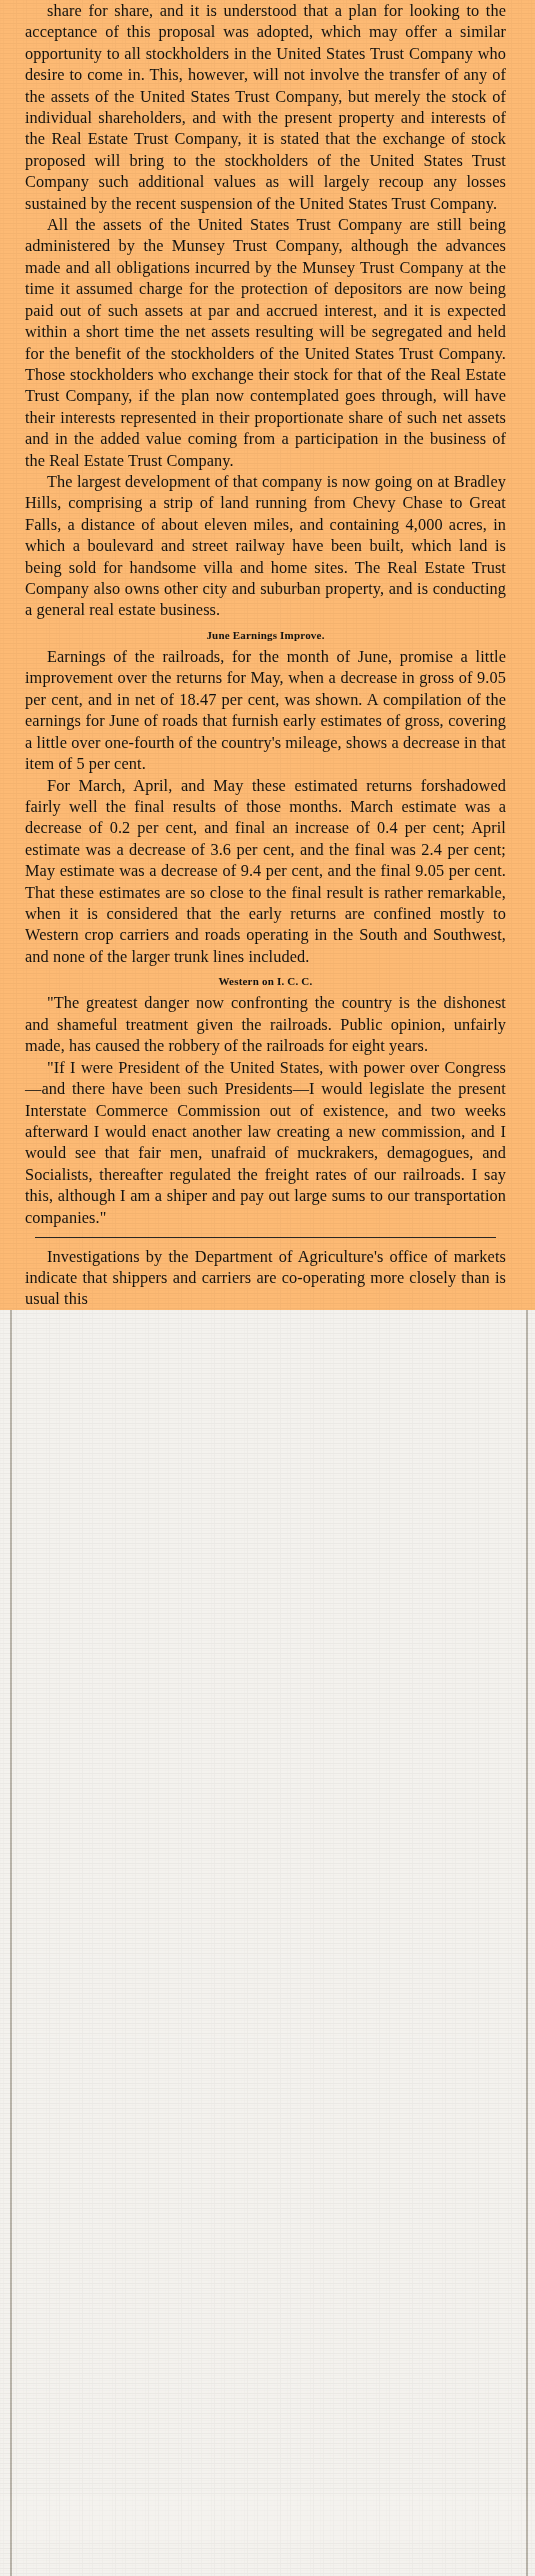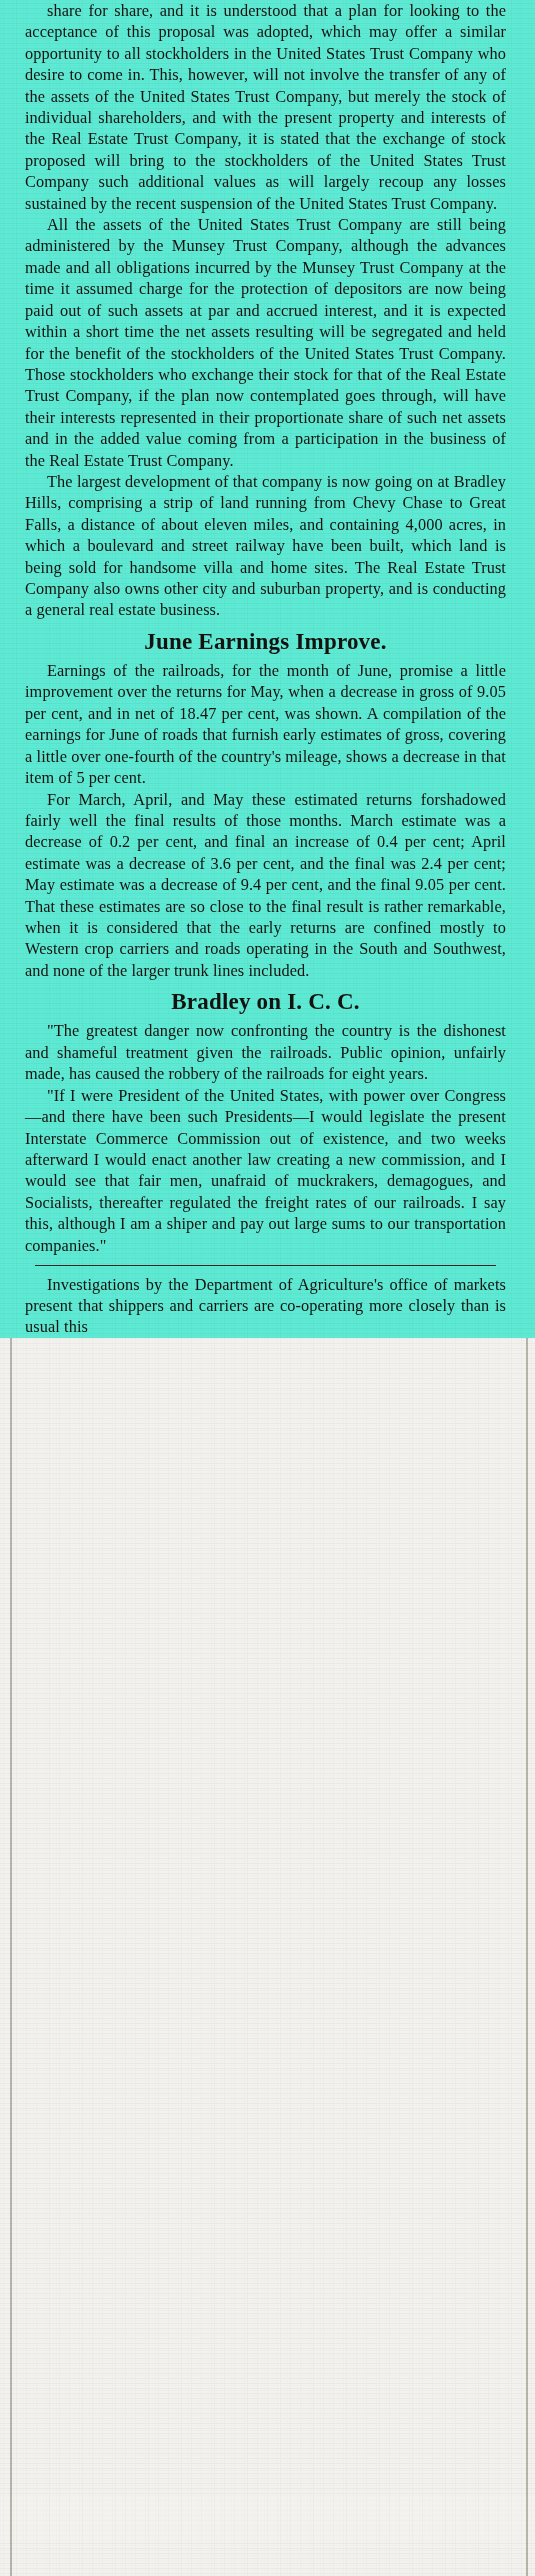--- a/index.html
+++ b/index.html
@@ -17,21 +17,21 @@
     min-height: 2576px;
     background: #f4f2ee;
     box-sizing: border-box;
     padding: 0;
   }
   .column {
     position: relative;
     width: 536px;
     box-sizing: border-box;
     padding: 0 30px 0 25px;
-    background: #5eead4;
+    background: #fdba74;
   }
   .rule-left {
     position: absolute;
     left: 10px;
     top: 0;
     bottom: 0;
     width: 1.7px;
     background: #b9b4aa;
   }
   .rule-right {
@@ -52,21 +52,21 @@
     color: #15130f;
     text-indent: 22px;
     letter-spacing: 0.1px;
     -webkit-font-smoothing: none;
   }
   p.quote {
     text-indent: 22px;
   }
   h2.subhead {
     font-family: "Liberation Serif", serif;
-    font-size: 23px;
+    font-size: 11px;
     font-weight: bold;
     text-align: center;
     margin: 8.3px 0 5px 0;
     color: #15130f;
     letter-spacing: 0.2px;
   }
   .divider {
     border: 0;
     border-top: 1.7px solid #2a2722;
     width: 96%;
@@ -93,25 +93,25 @@
 
     <p class="body">share for share, and it is understood that a plan for looking to the acceptance of this proposal was adopted, which may offer a similar opportunity to all stockholders in the United States Trust Company who desire to come in. This, however, will not involve the transfer of any of the assets of the United States Trust Company, but merely the stock of individual shareholders, and with the present property and interests of the Real Estate Trust Company, it is stated that the exchange of stock proposed will bring to the stockholders of the United States Trust Company such additional values as will largely recoup any losses sustained by the recent suspension of the United States Trust Company.</p>
     <p class="body">All the assets of the United States Trust Company are still being administered by the Munsey Trust Company, although the advances made and all obligations incurred by the Munsey Trust Company at the time it assumed charge for the protection of depositors are now being paid out of such assets at par and accrued interest, and it is expected within a short time the net assets resulting will be segregated and held for the benefit of the stockholders of the United States Trust Company. Those stockholders who exchange their stock for that of the Real Estate Trust Company, if the plan now contemplated goes through, will have their interests represented in their proportionate share of such net assets and in the added value coming from a participation in the business of the Real Estate Trust Company.</p>
     <p class="body">The largest development of that company is now going on at Bradley Hills, comprising a strip of land running from Chevy Chase to Great Falls, a distance of about eleven miles, and containing 4,000 acres, in which a boulevard and street railway have been built, which land is being sold for handsome villa and home sites. The Real Estate Trust Company also owns other city and suburban property, and is conducting a general real estate business.</p>
 
     <h2 class="subhead">June Earnings Improve.</h2>
 
     <p class="body">Earnings of the railroads, for the month of June, promise a little improvement over the returns for May, when a decrease in gross of 9.05 per cent, and in net of 18.47 per cent, was shown. A compilation of the earnings for June of roads that furnish early estimates of gross, covering a little over one-fourth of the country's mileage, shows a decrease in that item of 5 per cent.</p>
     <p class="body">For March, April, and May these estimated returns forshadowed fairly well the final results of those months. March estimate was a decrease of 0.2 per cent, and final an increase of 0.4 per cent; April estimate was a decrease of 3.6 per cent, and the final was 2.4 per cent; May estimate was a decrease of 9.4 per cent, and the final 9.05 per cent. That these estimates are so close to the final result is rather remarkable, when it is considered that the early returns are confined mostly to Western crop carriers and roads operating in the South and Southwest, and none of the larger trunk lines included.</p>
 
-    <h2 class="subhead">Bradley on I. C. C.</h2>
+    <h2 class="subhead">Western on I. C. C.</h2>
 
     <p class="body quote">"The greatest danger now confronting the country is the dishonest and shameful treatment given the railroads. Public opinion, unfairly made, has caused the robbery of the railroads for eight years.</p>
     <p class="body quote">"If I were President of the United States, with power over Congress—and there have been such Presidents—I would legislate the present Interstate Commerce Commission out of existence, and two weeks afterward I would enact another law creating a new commission, and I would see that fair men, unafraid of muckrakers, demagogues, and Socialists, thereafter regulated the freight rates of our railroads. I say this, although I am a shiper and pay out large sums to our transportation companies."</p>
 
     <hr class="divider">
 
-    <p class="body">Investigations by the Department of Agriculture's office of markets present that shippers and carriers are co-operating more closely than is usual this</p>
+    <p class="body">Investigations by the Department of Agriculture's office of markets indicate that shippers and carriers are co-operating more closely than is usual this</p>
 
   </div>
   <div class="grain"></div>
 </div>
 
 
 </body></html>

